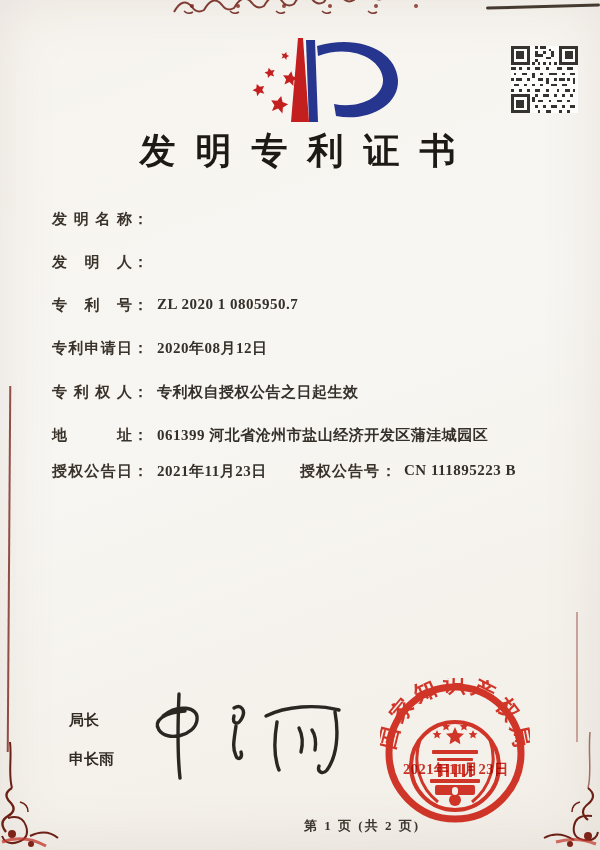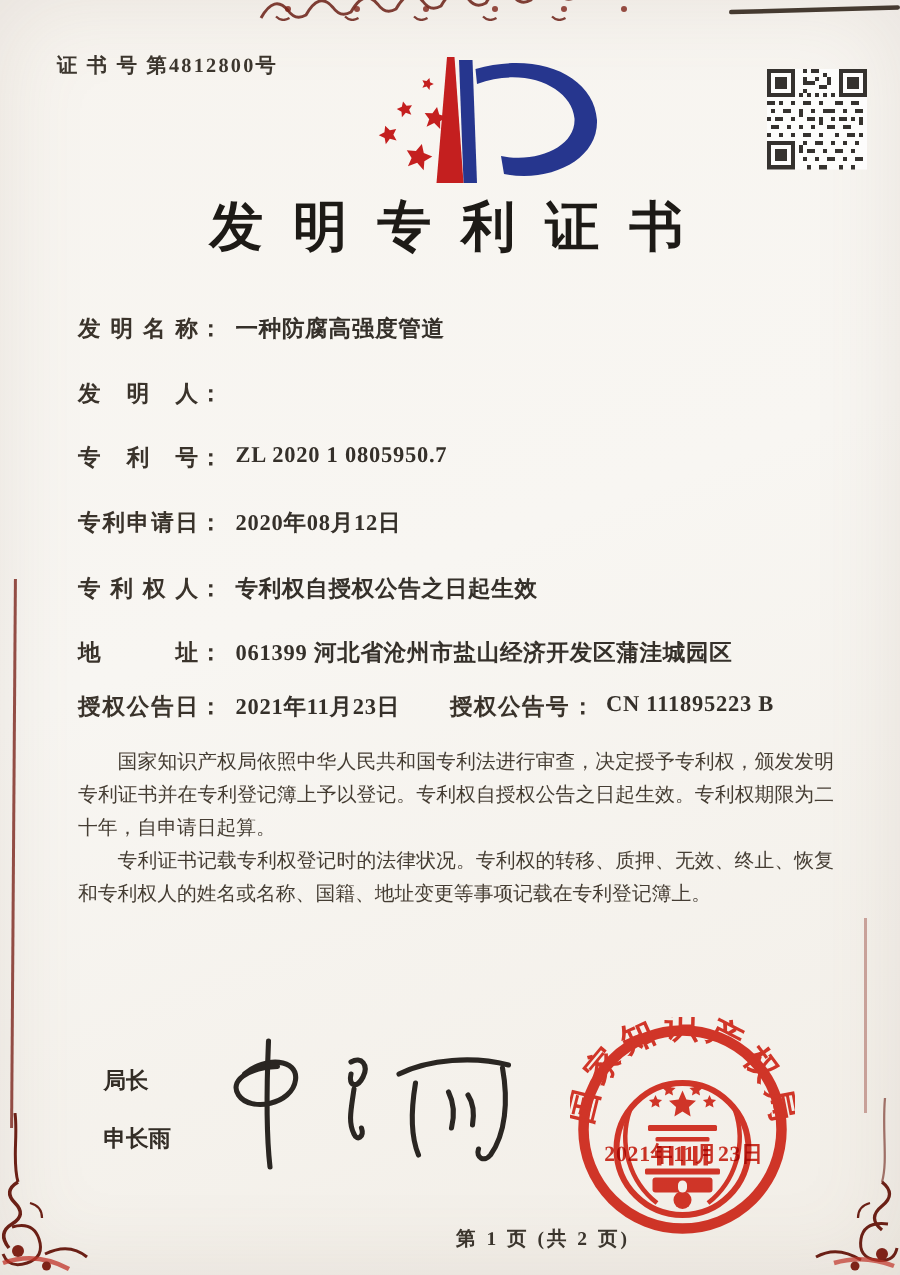--- a/index.html
+++ b/index.html
@@ -111,21 +111,20 @@
       <path d="M50,56 q10,8 0,16 q-10,8 0,16" stroke-width="2.2"></path>
       <path d="M54,84 q-16,-2 -18,10 q-2,12 10,14 q12,2 14,-8" stroke-width="2"></path>
       <path d="M36,108 q-16,-10 -30,-2" stroke-width="2"></path>
       <path d="M42,70 q-8,2 -8,10" stroke-width="1.5"></path>
     </g>
     <path d="M18,110 q20,-6 40,2" fill="none" stroke="#c03328" stroke-width="3" opacity=".7"></path>
     <circle cx="50" cy="104" r="4" fill="#7e2318"></circle>
     <circle cx="32" cy="112" r="3" fill="#7e2318"></circle>
   </svg>
 
-  <div class="cert-no">证 书 号 第4812800号</div>
 
   <svg class="logo" viewBox="0 0 170 96">
     <defs>
       <path id="st" d="M0,-10 L2.94,-4.05 9.51,-3.09 4.76,1.55 5.88,8.09 0,4 -5.88,8.09 -4.76,1.55 -9.51,-3.09 -2.94,-4.05 Z"></path>
     </defs>
     <path d="M79,14 C120,2 158,18 160,48 C161,75 128,90 98,84 L96,72 C120,77 146,66 145,47 C143,26 112,12 80,24 Z" fill="#26368e"></path>
     <path d="M68,8 L77,8 L80,90 L71,90 Z" fill="#26368e"></path>
     <polygon points="60,6 65,6 71,90 53,90" fill="#c41f1f"></polygon>
     <use href="#st" fill="#c41f1f" transform="translate(47,24) scale(0.42) rotate(18)"></use>
     <use href="#st" fill="#c41f1f" transform="translate(32,41) scale(0.55) rotate(-14)"></use>
@@ -162,21 +161,20 @@
                M9,22h1v1h-1z M12,22h1v1h-1z M15,22h2v1h-2z M19,22h1v1h-1z M22,22h2v1h-2z
                M10,24h1v1h-1z M13,24h2v1h-2z M18,24h1v1h-1z M21,24h1v1h-1z"></path>
     </g>
   </svg>
 
   <div class="title">发明专利证书</div>
 
   <div class="row" style="top:210px">
     <span class="lbl">发明名称</span>
       <span class="colon">：</span>
-    <span class="val">一种防腐高强度管道</span>
   </div>
   <div class="row" style="top:253px">
     <span class="lbl">发明人</span>
       <span class="colon">：</span>
   </div>
   <div class="row" style="top:296px">
     <span class="lbl">专利号</span>
       <span class="colon">：</span>
     <span class="val">ZL 2020 1 0805950.7</span>
   </div>
@@ -199,24 +197,20 @@
     <span class="lbl">授权公告日</span>
       <span class="colon">：</span>
     <span class="val">2021年11月23日</span>
     <span class="pair2">
       <span class="lbl2">授权公告号</span>
         <span class="colon">：</span>
       <span class="val">CN 111895223 B</span>
     </span>
   </div>
 
-  <div class="paras">
-    <p>国家知识产权局依照中华人民共和国专利法进行审查，决定授予专利权，颁发发明专利证书并在专利登记簿上予以登记。专利权自授权公告之日起生效。专利权期限为二十年，自申请日起算。</p>
-    <p>专利证书记载专利权登记时的法律状况。专利权的转移、质押、无效、终止、恢复和专利权人的姓名或名称、国籍、地址变更等事项记载在专利登记簿上。</p>
-  </div>
 
   <div class="signer">
     <div>局长</div>
     <div class="name">申长雨</div>
   </div>
 
   <svg class="signature" viewBox="0 0 210 102">
     <g fill="none" stroke="#2a2622" stroke-width="3.4" stroke-linecap="round" stroke-linejoin="round">
       <path d="M30,36 C44,24 66,26 64,40 C62,56 34,62 26,50 C20,41 31,32 52,31"></path>
       <path d="M46,14 C45,38 44,72 47,98"></path>

